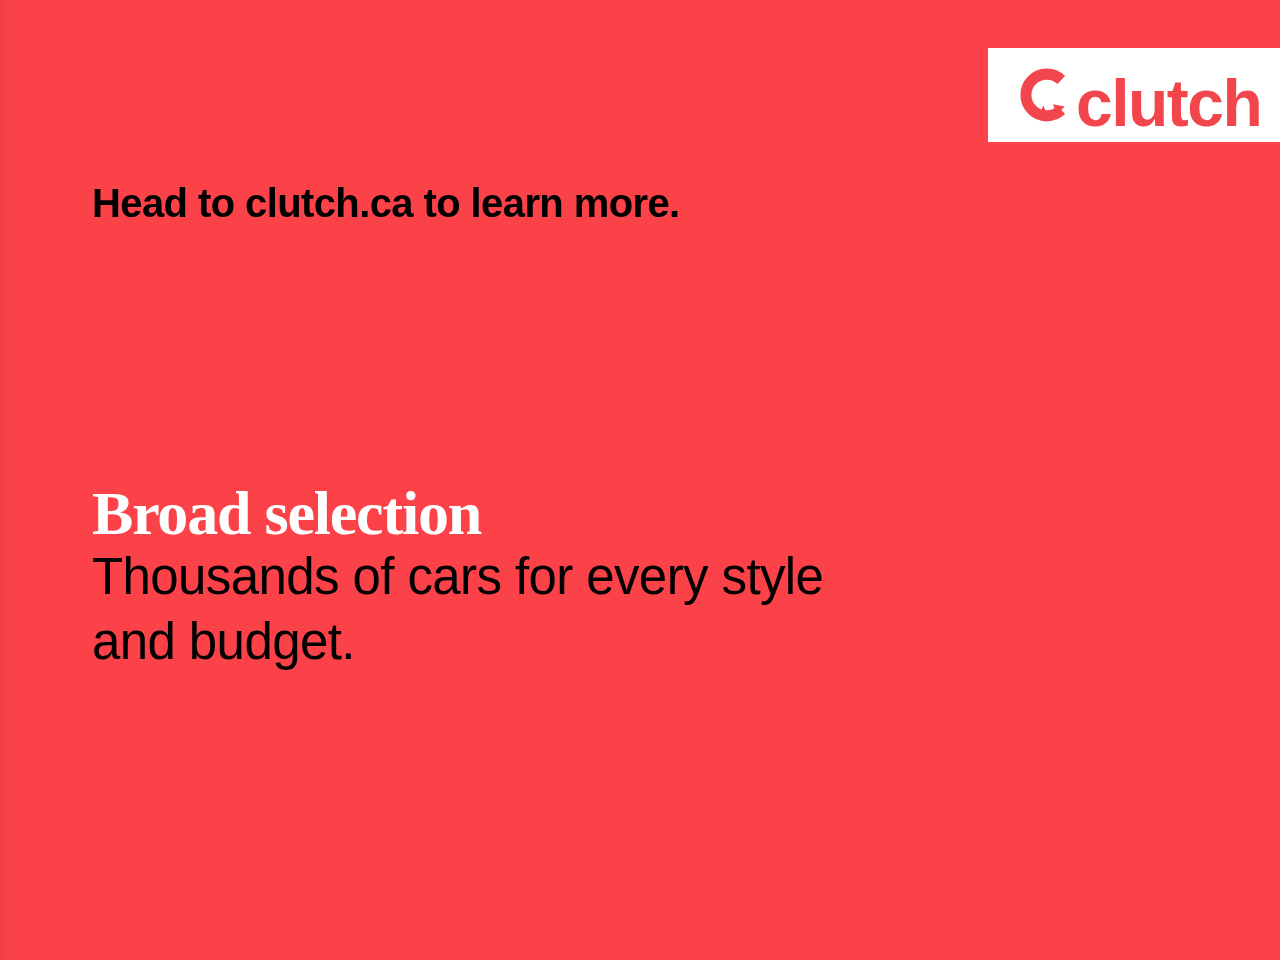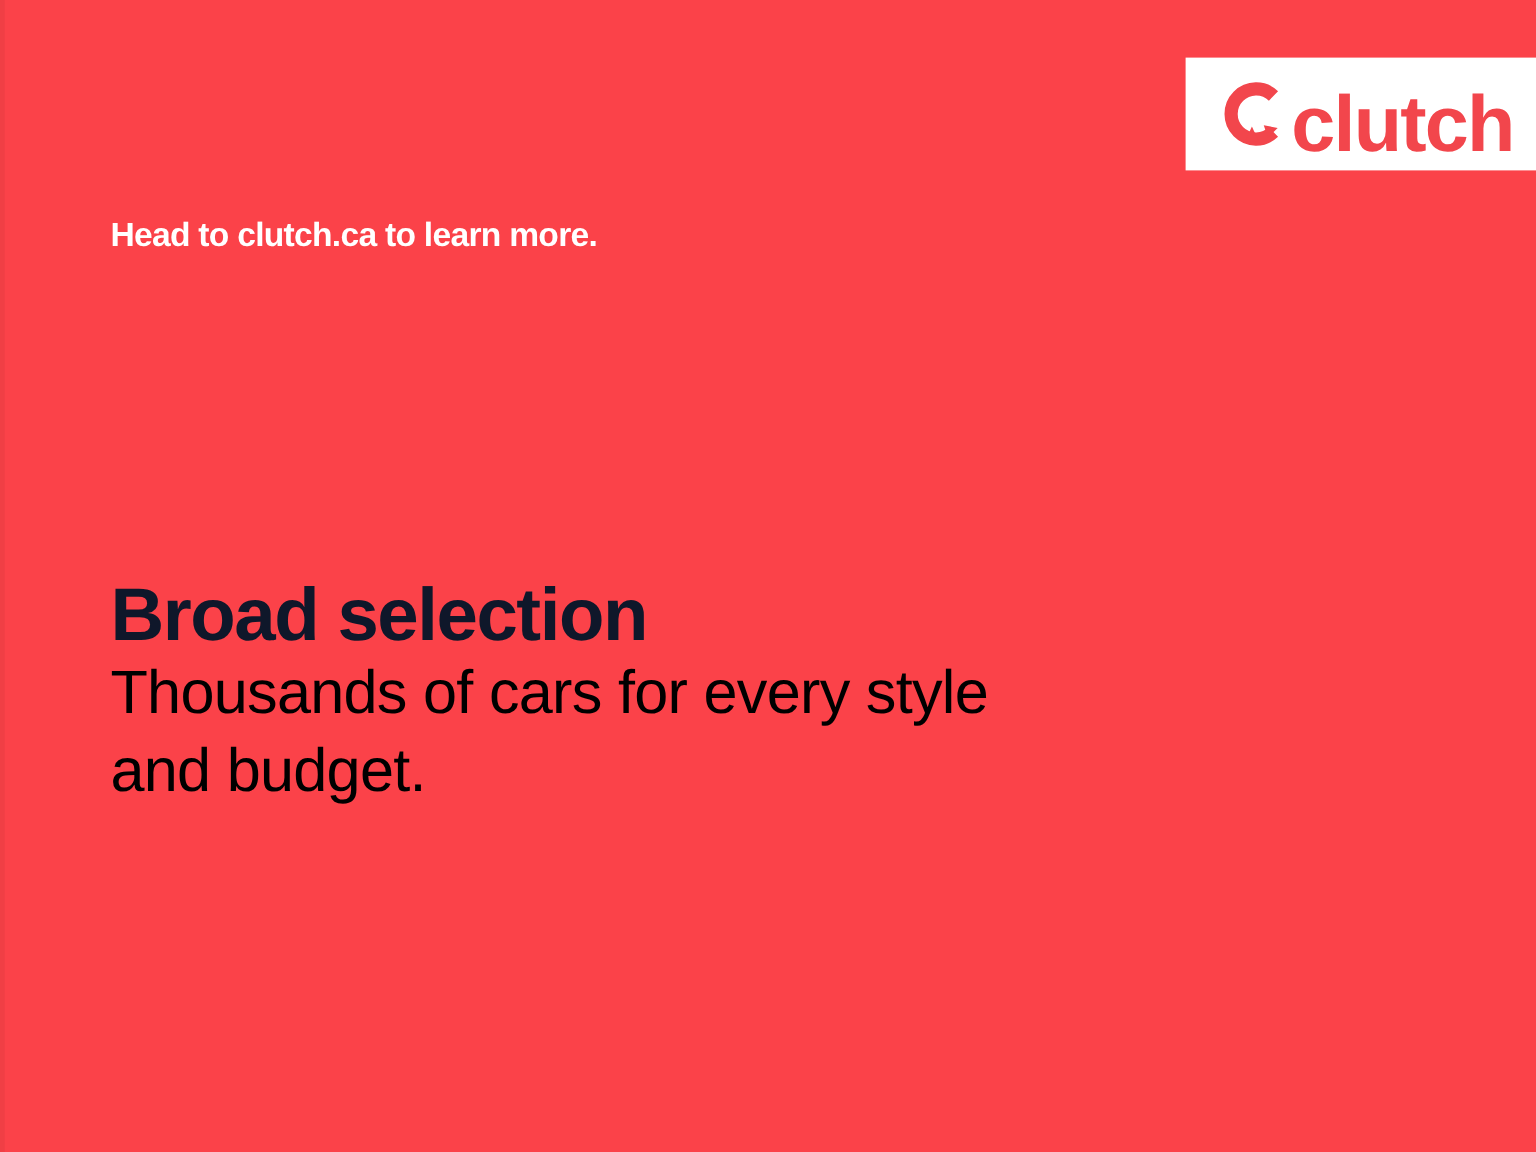--- a/index.html
+++ b/index.html
@@ -66,38 +66,39 @@
     line-height: 1;
     display: block;
     margin-top: 16px;
   }
 
   
   .kicker {
     position: absolute;
     left: 92px;
     top: 180px;
-    font-size: 28px;
+    font-size: 40px;
     font-weight: 700;
     letter-spacing: -0.6px;
-    color: #ffffff;
+    color: #000000;
     line-height: 1.15;
     white-space: nowrap;
   }
 
   .headline {
     position: absolute;
     left: 92px;
     top: 437px;
     font-size: 62px;
     font-weight: 700;
     letter-spacing: -1.2px;
-    color: #0f172a;
+    color: #ffffff;
     line-height: 1.1;
     white-space: nowrap;
+    font-family: Liberation Serif, serif;
   }
 
   .subhead {
     position: absolute;
     left: 92px;
     top: 545px;
     width: 960px;
     font-size: 51px;
     font-weight: 400;
     letter-spacing: -0.6px;

